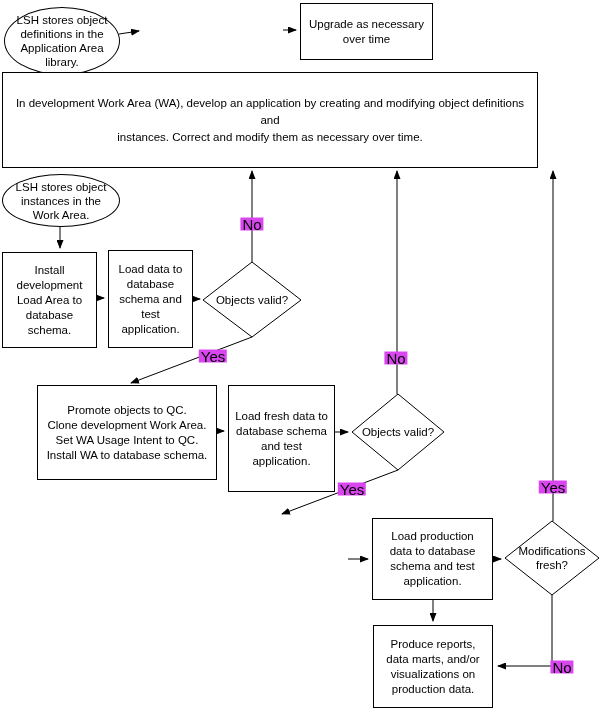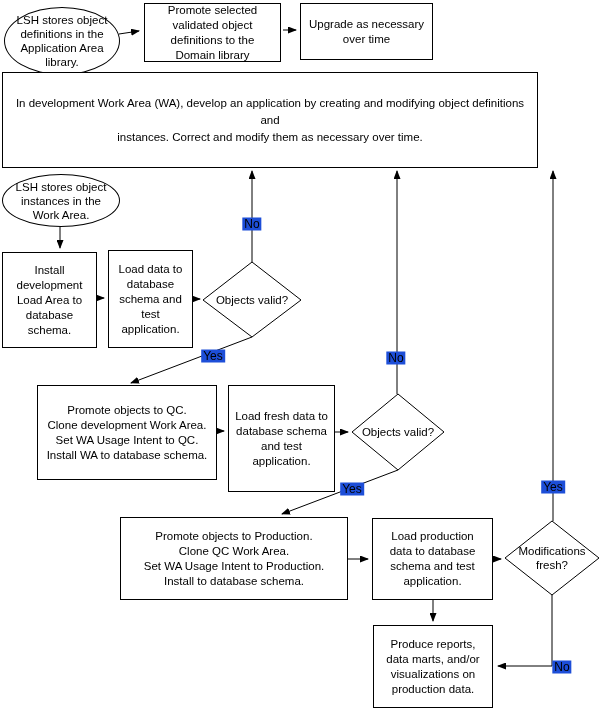--- a/index.html
+++ b/index.html
@@ -13,22 +13,22 @@
     display:flex;align-items:center;justify-content:center;text-align:center;
     white-space:pre-line;font-size:11.5px;line-height:15px;padding:2px;
   }
   .ellipse{border-radius:50%;line-height:14px;}
   .wide{line-height:17px;}
   .dtext{
     position:absolute;transform:translate(-50%,-50%);text-align:center;
     white-space:pre-line;font-size:11.5px;line-height:14px;background:transparent;
   }
   .lbl{
-    position:absolute;transform:translate(-50%,-50%);background:#1d4ed8;
-    padding:0 2px;font-size:12px;line-height:13px;
+    position:absolute;transform:translate(-50%,-50%);background:#d946ef;
+    padding:0 2px;font-size:15px;line-height:13px;
   }
 </style>
 </head>
 <body>
 
 <div class="stage">
 
   <svg width="601" height="711" viewBox="0 0 601 711">
     <defs>
       <marker id="arw" markerUnits="userSpaceOnUse" markerWidth="9" markerHeight="7" refX="8" refY="3.5" orient="auto">
@@ -56,24 +56,20 @@
       <polygon points="352,432 398,394 444,432 398,470" fill="#fff"></polygon>
       <polygon points="505,558 552,521 599,558 552,595" fill="#fff"></polygon>
     </g>
   </svg>
 
   <div class="node ellipse" style="left:4px;top:7px;width:116px;height:68px;">LSH stores object
 definitions in the
 Application Area
 library.</div>
 
-  <div class="node" style="left:144px;top:3px;width:137px;height:59px;">Promote selected
-validated object
-definitions to the
-Domain library</div>
 
   <div class="node" style="left:300px;top:3px;width:133px;height:57px;">Upgrade as necessary
 over time</div>
 
   <div class="node wide" style="left:2px;top:72px;width:536px;height:96px;">In development Work Area (WA), develop an application by creating and modifying object definitions and
 instances. Correct and modify them as necessary over time.</div>
 
   <div class="node ellipse" style="left:2px;top:174px;width:118px;height:53px;">LSH stores object
 instances in the
 Work Area.</div>
@@ -93,24 +89,20 @@
   <div class="node" style="left:37px;top:385px;width:180px;height:95px;">Promote objects to QC.
 Clone development Work Area.
 Set WA Usage Intent to QC.
 Install WA to database schema.</div>
 
   <div class="node" style="left:228px;top:385px;width:107px;height:107px;">Load fresh data to
 database schema
 and test
 application.</div>
 
-  <div class="node" style="left:120px;top:517px;width:228px;height:83px;">Promote objects to Production.
-Clone QC Work Area.
-Set WA Usage Intent to Production.
-Install to database schema.</div>
 
   <div class="node" style="left:372px;top:518px;width:121px;height:82px;">Load production
 data to database
 schema and test
 application.</div>
 
   <div class="node" style="left:373px;top:625px;width:120px;height:83px;">Produce reports,
 data marts, and/or
 visualizations  on
 production data.</div>

